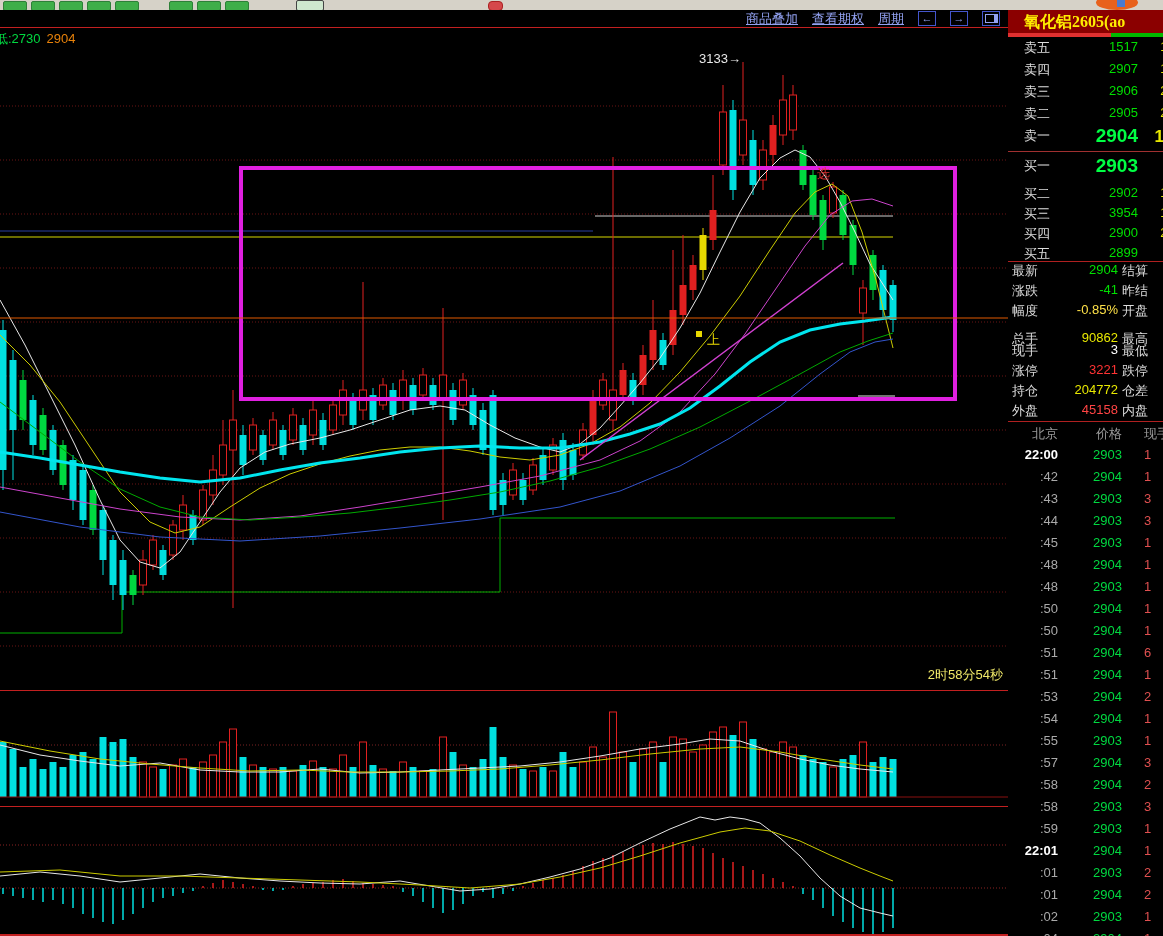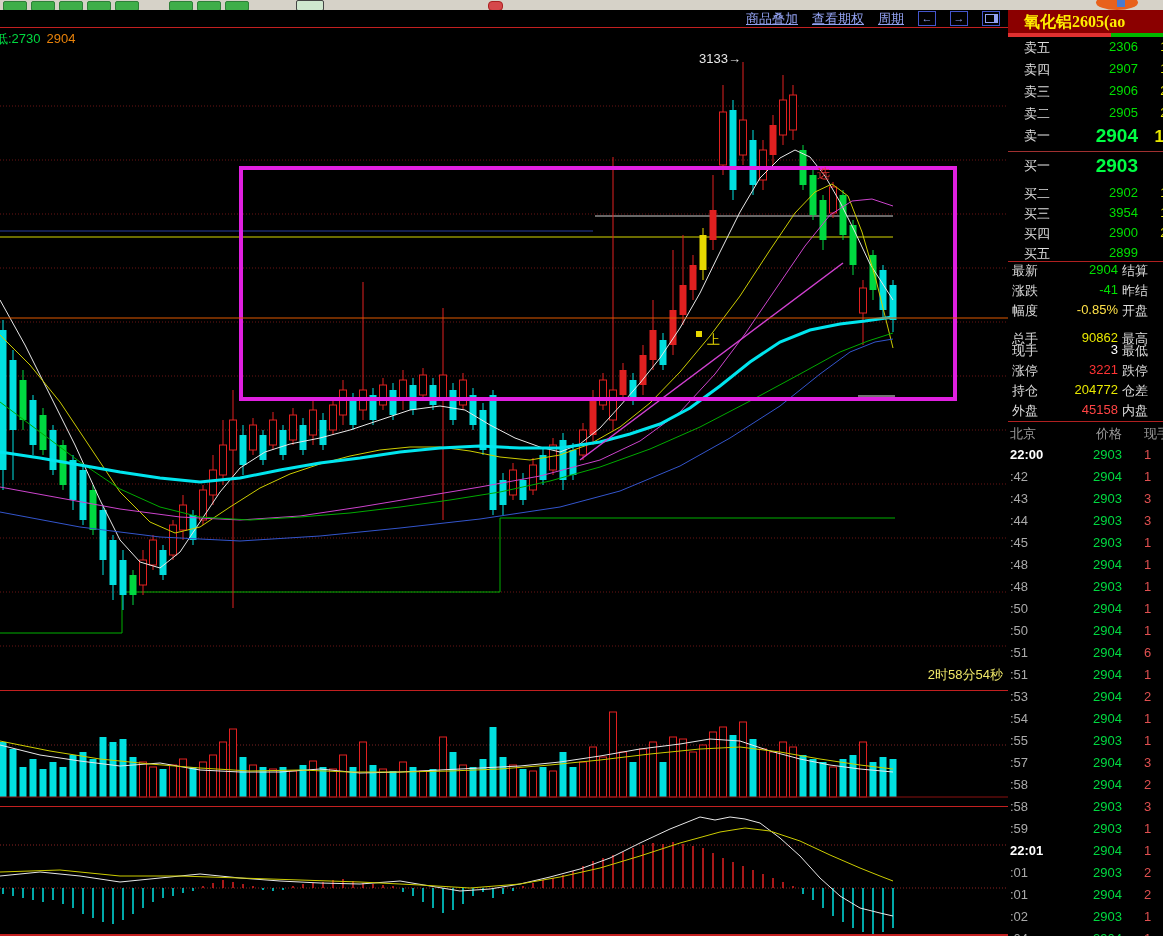--- a/index.html
+++ b/index.html
@@ -33,21 +33,21 @@
   .qrow .prc{position:absolute;left:36px;top:3px;width:82px;text-align:right;color:#00e000;}
   .qrow .qty{position:absolute;left:118px;top:3px;width:44px;text-align:right;color:#e8e800;}
   .qrow.big{height:26px;}
   .qrow.big .prc{font-size:19px;font-weight:bold;top:1px;}
   .qrow.big .qty{font-size:17px;font-weight:bold;top:3px;}
   .srow{position:absolute;left:0;width:155px;height:20px;font-size:13px;}
   .srow .lab{position:absolute;left:4px;top:2px;color:#ddd;}
   .srow .val{position:absolute;left:34px;top:2px;width:76px;text-align:right;}
   .srow .rlab{position:absolute;left:114px;top:2px;color:#ddd;white-space:nowrap;}
   .trow{position:absolute;left:0;width:180px;height:22px;font-size:13px;}
-  .trow .tm{position:absolute;left:2px;top:3px;width:48px;text-align:left;color:#aaa;}
+  .trow .tm{position:absolute;left:2px;top:3px;width:48px;text-align:right;color:#aaa;}
   .trow .tm.hr{color:#fff;font-weight:bold;}
   .trow .pr{position:absolute;left:60px;top:3px;width:54px;text-align:right;color:#00d840;}
   .trow .qt{position:absolute;left:136px;top:3px;color:#e05050;}
   .thead{color:#999;}
   .qsep{position:absolute;left:0;width:155px;height:1px;}
 </style>
 </head>
 <body>
 
 <div id="topstrip">
@@ -491,21 +491,21 @@
 
 <div id="quote-panel">
   <div id="qp-title">氧化铝2605(ao</div>
   <div id="qp-ratio">
     <div id="qp-ratio-red" style="width: 103px;"></div>
     <div id="qp-ratio-green" style="width: 52px;"></div>
   </div>
   <div id="qp-rows">
       <div class="qrow" style="top: 26px;">
         <span class="lab">卖五</span>
-        <span class="prc">2306</span>
+        <span class="prc">1517</span>
         <span class="qty">155</span>
       </div>
       <div class="qrow" style="top: 48px;">
         <span class="lab">卖四</span>
         <span class="prc">2907</span>
         <span class="qty">121</span>
       </div>
       <div class="qrow" style="top: 70px;">
         <span class="lab">卖三</span>
         <span class="prc">2906</span>

